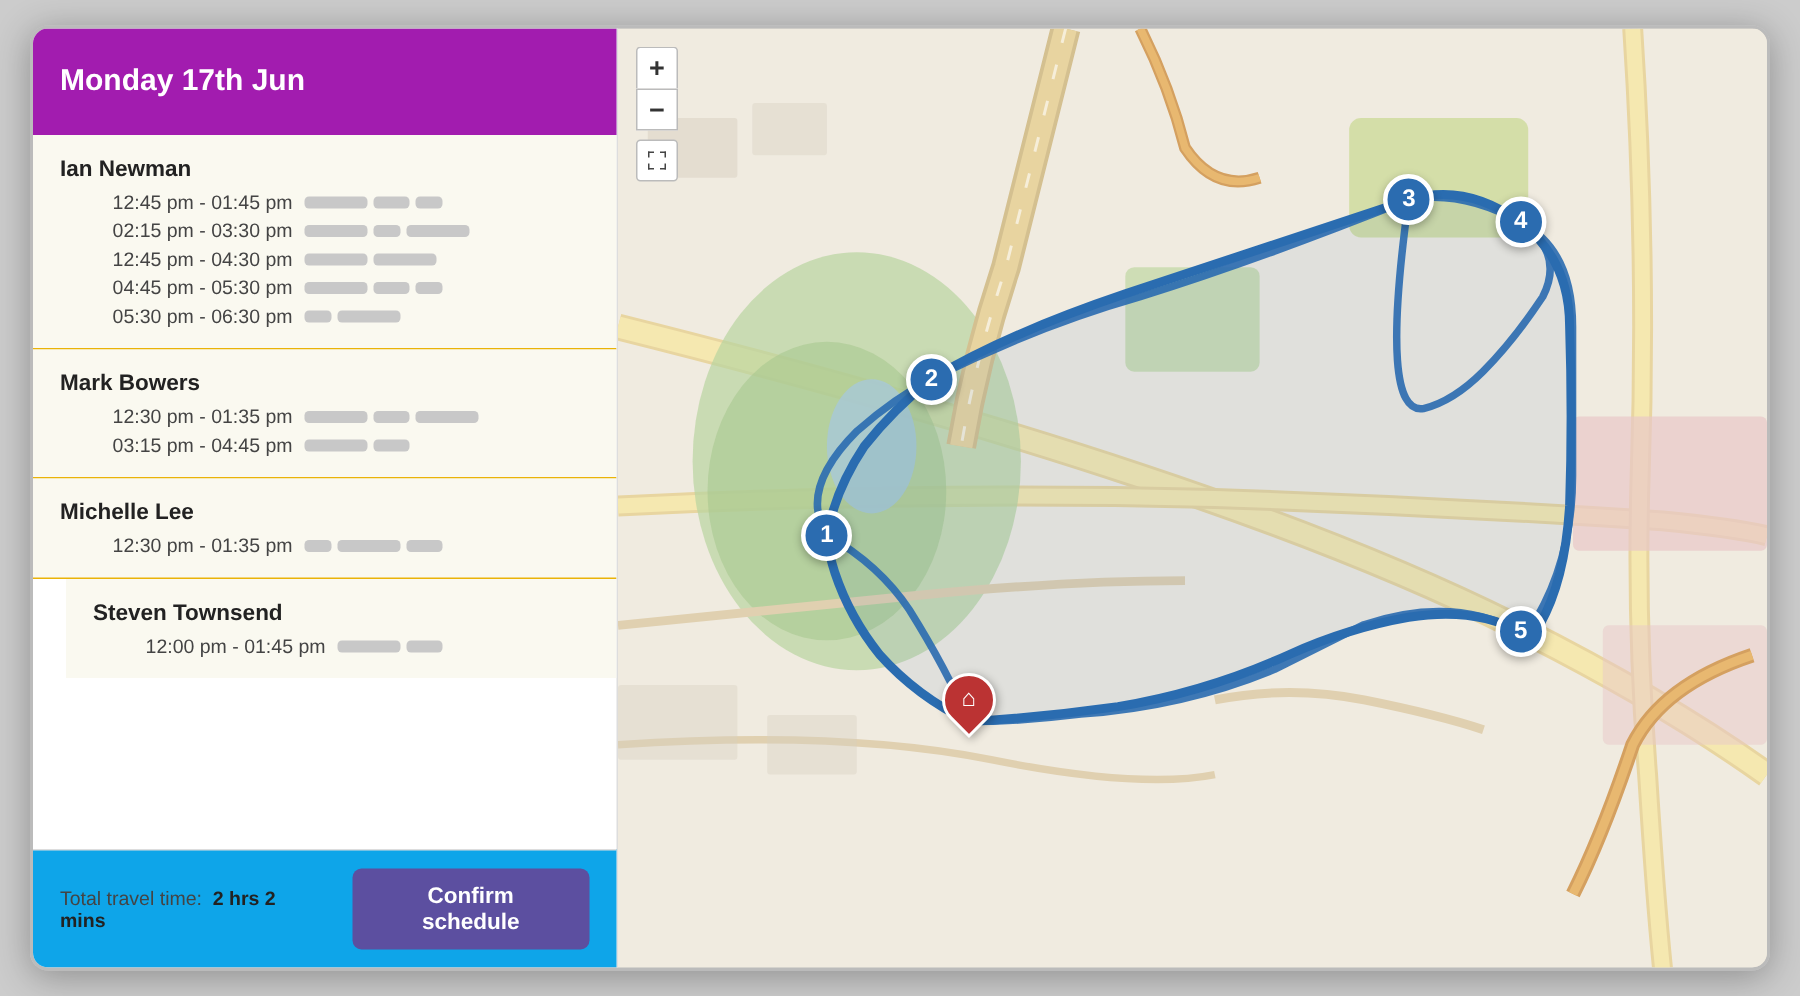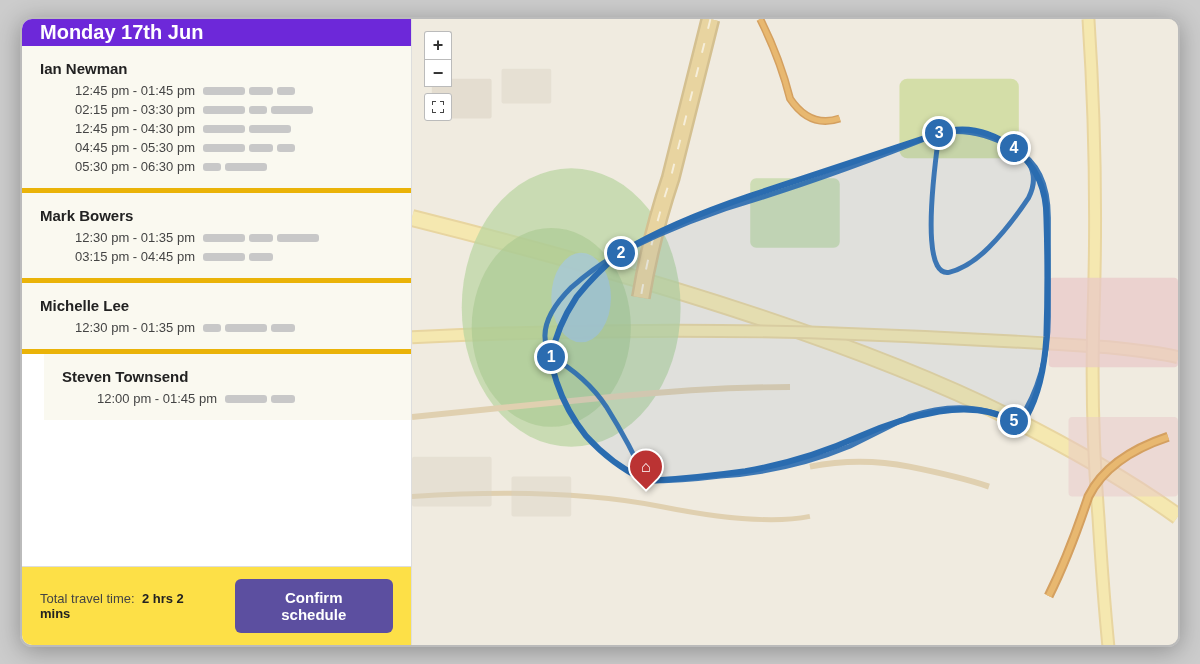--- a/index.html
+++ b/index.html
@@ -22,34 +22,34 @@
     }
     .sidebar {
       width: 390px;
       min-width: 390px;
       background: #fff;
       display: flex;
       flex-direction: column;
       border-right: 1px solid #ddd;
     }
     .sidebar-header {
-      background: #6d28d9;
+      background: #a21caf;
       color: #fff;
       font-size: 20px;
       font-weight: bold;
-      padding: 2px 18px;
+      padding: 24px 18px;
     }
     .sidebar-content {
       flex: 1;
       overflow-y: auto;
       padding: 0;
     }
     .person-section {
       padding: 14px 18px 10px 18px;
-      border-bottom: 5px solid #eab308;
+      border-bottom: 1px solid #eab308;
       background: #faf9f0;
     }
     .person-section:last-child {
       border-bottom: none;
       margin-left: 22px;
     }
     .person-name {
       font-weight: bold;
       font-size: 15px;
       color: #222;
@@ -81,21 +81,21 @@
     .bar-md { width: 24px; }
     .bar-sm { width: 18px; }
     .sidebar-footer {
       padding: 12px 18px;
       font-size: 13px;
       color: #444;
       border-top: 1px solid #ddd;
       display: flex;
       align-items: center;
       justify-content: space-between;
-      background: #fde047;
+      background: #0ea5e9;
     }
     .sidebar-footer span strong {
       font-weight: bold;
       color: #222;
     }
     .confirm-btn {
       background: #5c4fa0;
       color: #fff;
       border: none;
       border-radius: 6px;

